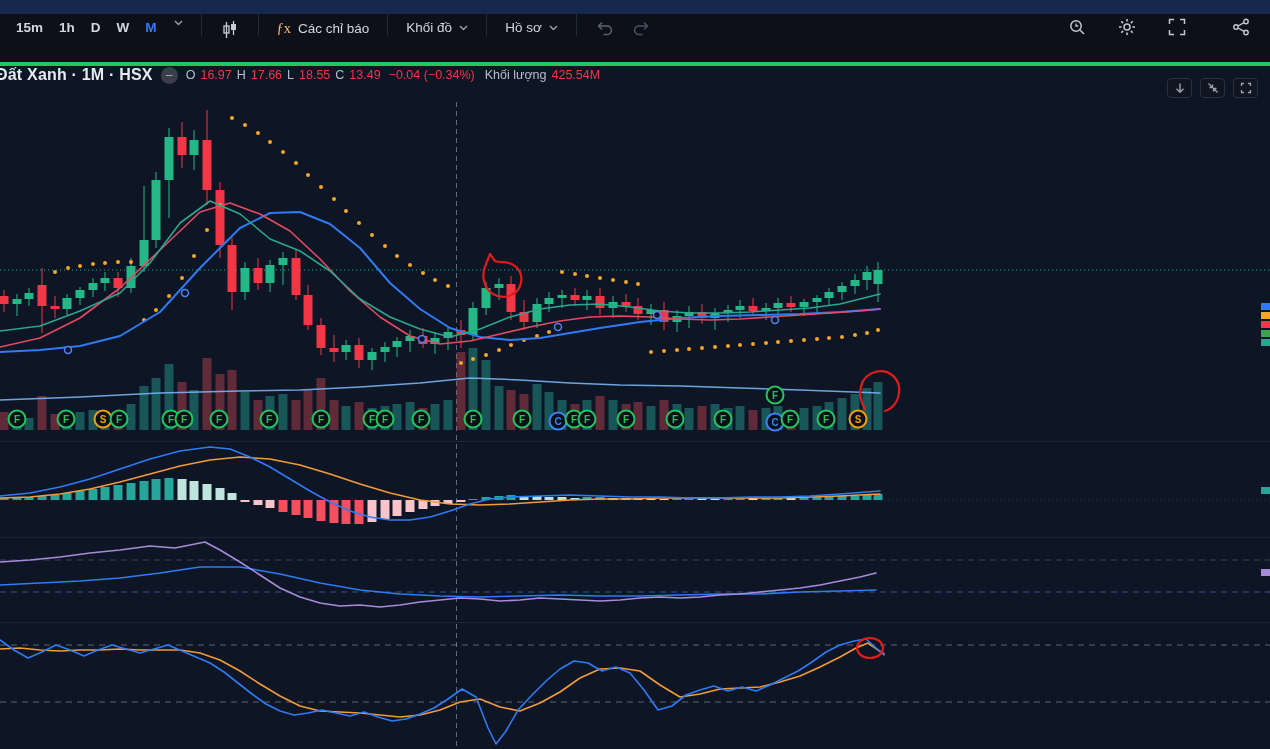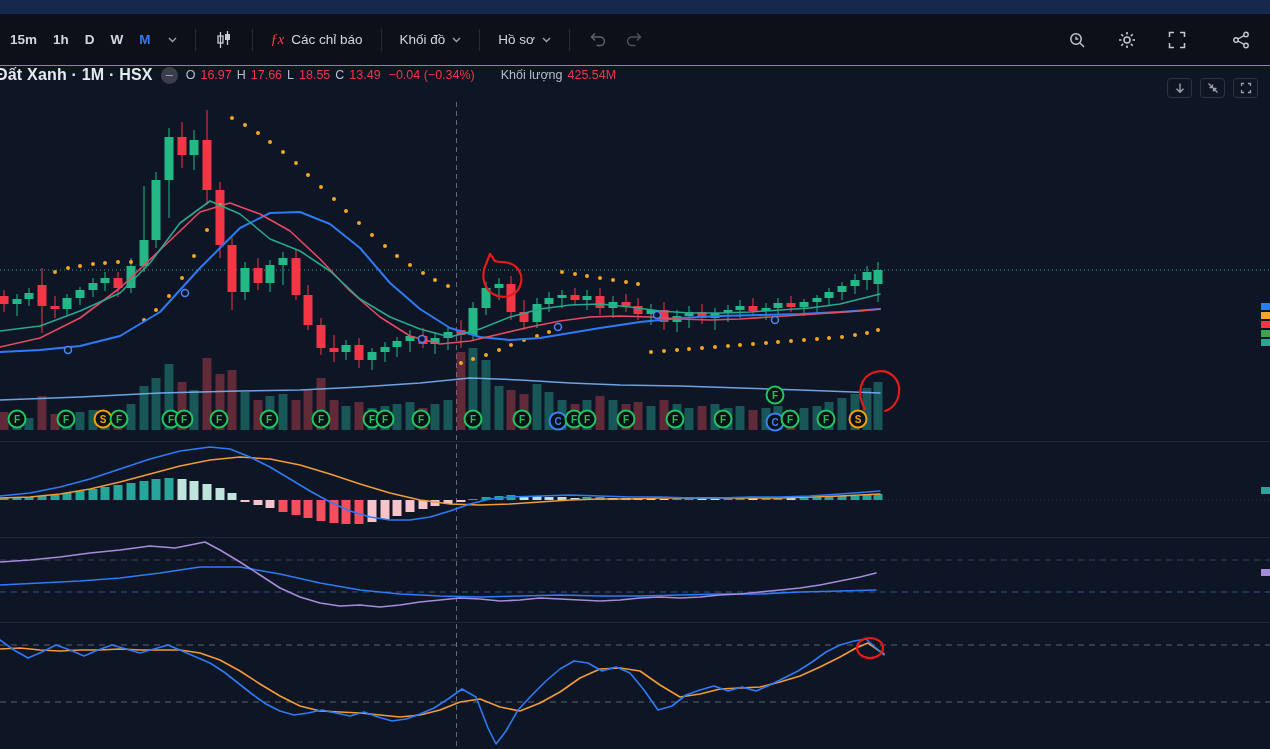--- a/index.html
+++ b/index.html
@@ -5,47 +5,47 @@
   html,body{margin:0;padding:0;}
   body{
     width:1270px;height:749px;overflow:hidden;position:relative;
     background:#0e1524;
     font-family:"Liberation Sans","DejaVu Sans",sans-serif;
     -webkit-font-smoothing:antialiased;
   }
   .top-strip{position:absolute;top:0;left:0;width:1270px;height:14px;background:#16294d;z-index:6;}
   .toolbar{
     position:absolute;top:14px;left:0;width:1270px;height:52px;box-sizing:border-box;
-    background:#0d1018;border-bottom:1px solid #22c55e;
-    display:flex;align-items:center;padding:0 10px 0 2px;z-index:5;color:#d2d6de;
+    background:#0d1018;border-bottom:4px solid #22c55e;
+    display:flex;align-items:flex-start;padding:0 10px 0 8px;z-index:5;color:#d2d6de;
   }
   .tf{background:none;border:none;color:#d2d6de;font-size:13.5px;font-weight:600;
       padding:6px 8px;border-radius:6px;cursor:pointer;font-family:inherit;}
   .tf.active{color:#3179f5;}
   .icon-btn,.tool-btn{background:none;border:none;color:#d2d6de;display:flex;align-items:center;
       gap:7px;font-size:13.5px;padding:6px 9px;border-radius:6px;cursor:pointer;font-family:inherit;}
   .sep{width:1px;height:22px;background:#242a38;margin:0 9px;flex:none;}
-  .fx-icon{font-style:italic;font-size:14.5px;color:#ef4444;font-family:"Liberation Serif","DejaVu Serif",serif;}
+  .fx-icon{font-size:14.5px;color:#fdba74;font-family:"Liberation Serif","DejaVu Serif",serif;}
   .chev svg, .chev{display:flex;align-items:center;}
   .spacer{flex:1;}
   .right-icons{display:flex;align-items:center;gap:24px;margin-right:6px;}
   .right-icons .icon-btn{padding:4px;}
   svg.ico{display:block;}
   .symbol-header{
     position:absolute;top:64px;left:0;z-index:4;display:flex;align-items:center;gap:8px;
     height:22px;white-space:nowrap;
   }
   .symbol-title{font-size:16px;font-weight:700;color:#e7eaf0;margin-left:-4px;letter-spacing:.2px;}
   .hide-pill{width:17px;height:17px;border-radius:50%;background:#3a3f4b;color:#aab0bc;
     display:flex;align-items:center;justify-content:center;font-size:12px;line-height:1;cursor:pointer;flex:none;}
   .ohlc{display:flex;gap:5px;font-size:12.5px;align-items:center;}
   .lbl{color:#b9bec9;}
   .val{color:#f23645;}
   .chg{margin-left:3px;color:#f23645;}
-  .vol-group{display:flex;gap:5px;font-size:12.5px;align-items:center;margin-left:18px;}
+  .vol-group{display:flex;gap:5px;font-size:12.5px;align-items:center;margin-left:2px;}
   .pane-buttons{position:absolute;top:78px;right:12px;display:flex;gap:8px;z-index:4;}
   .pane-btn{width:25px;height:20px;border:1px solid #2c3240;border-radius:4px;cursor:pointer;
     background:rgba(15,21,33,.85);color:#9aa2b1;display:flex;align-items:center;justify-content:center;padding:0;}
   #chart-svg{position:absolute;top:0;left:0;z-index:1;}
 </style>
 </head>
 <body>
 
 <svg id="chart-svg" width="1270" height="749">
     <g>

